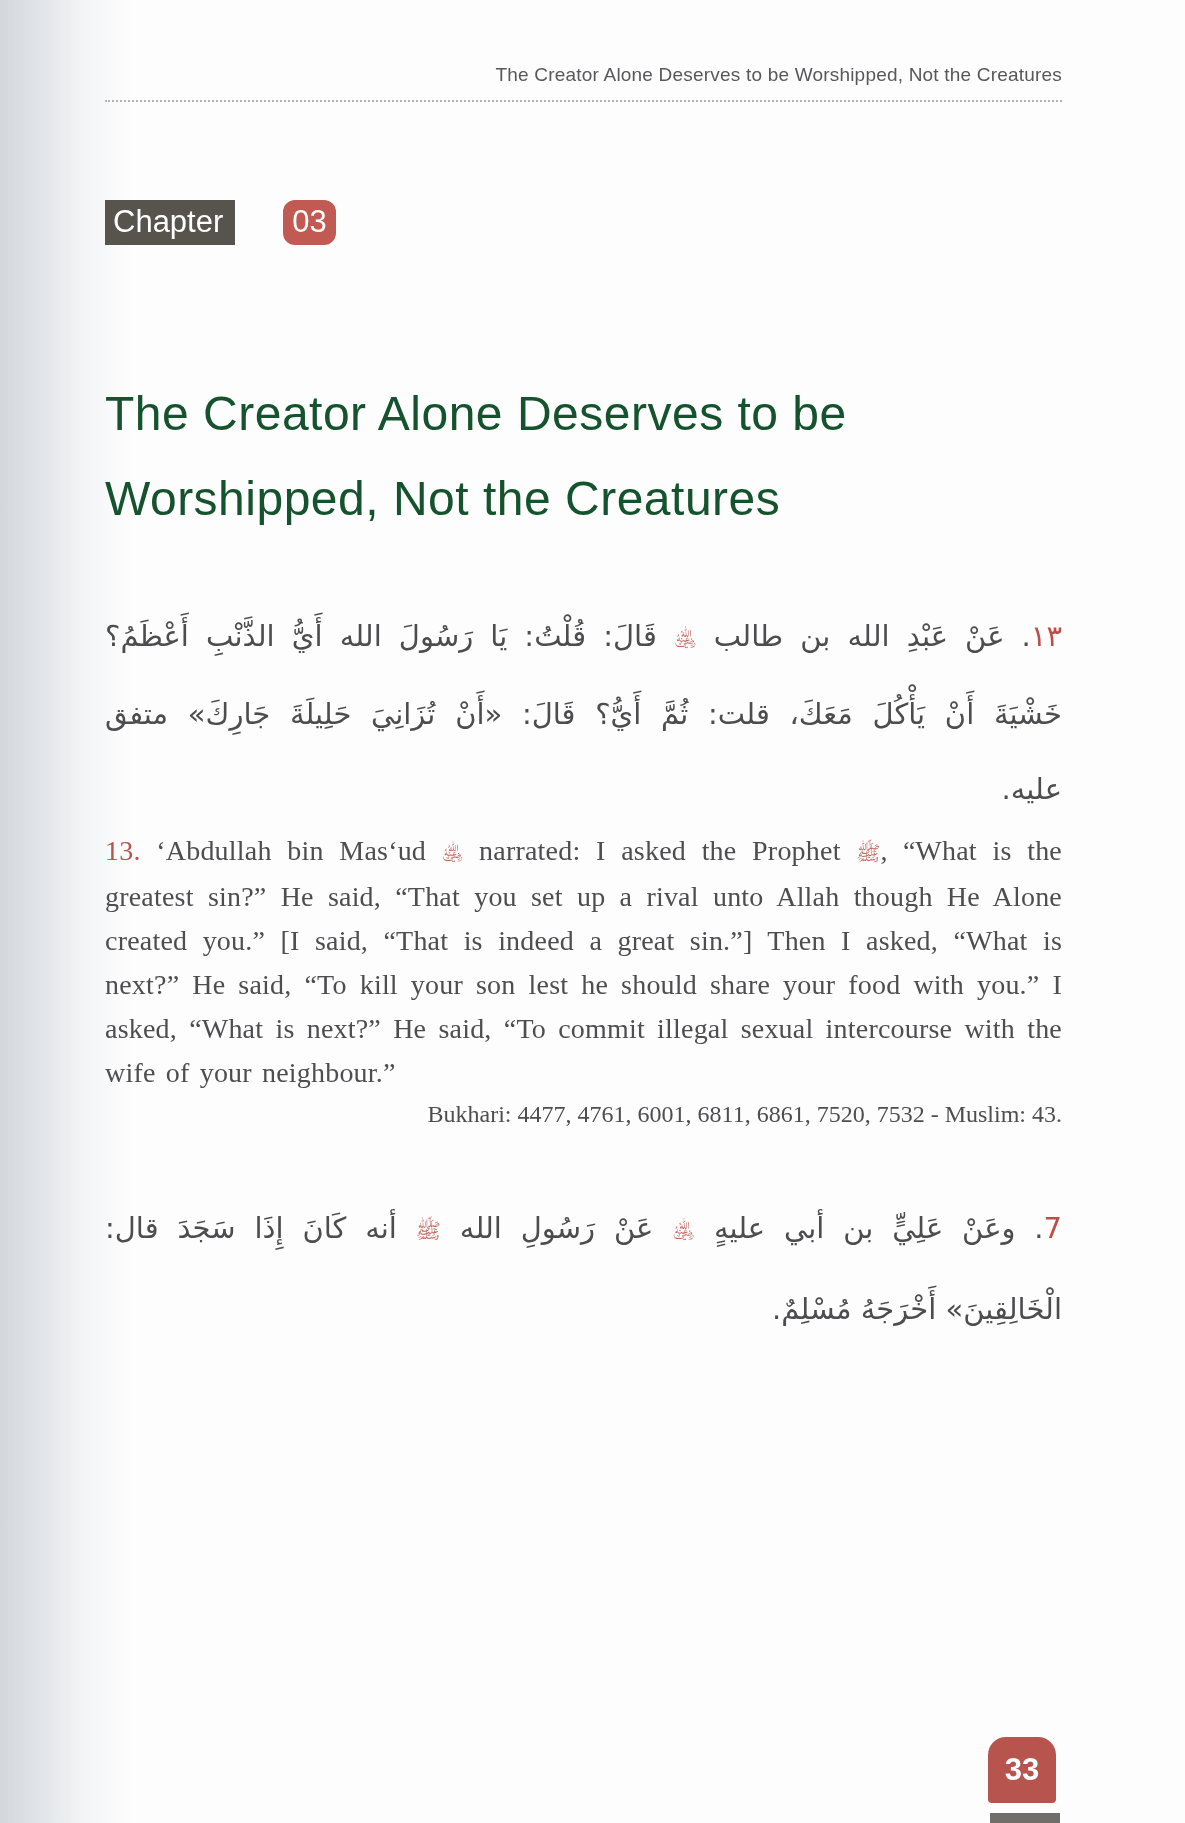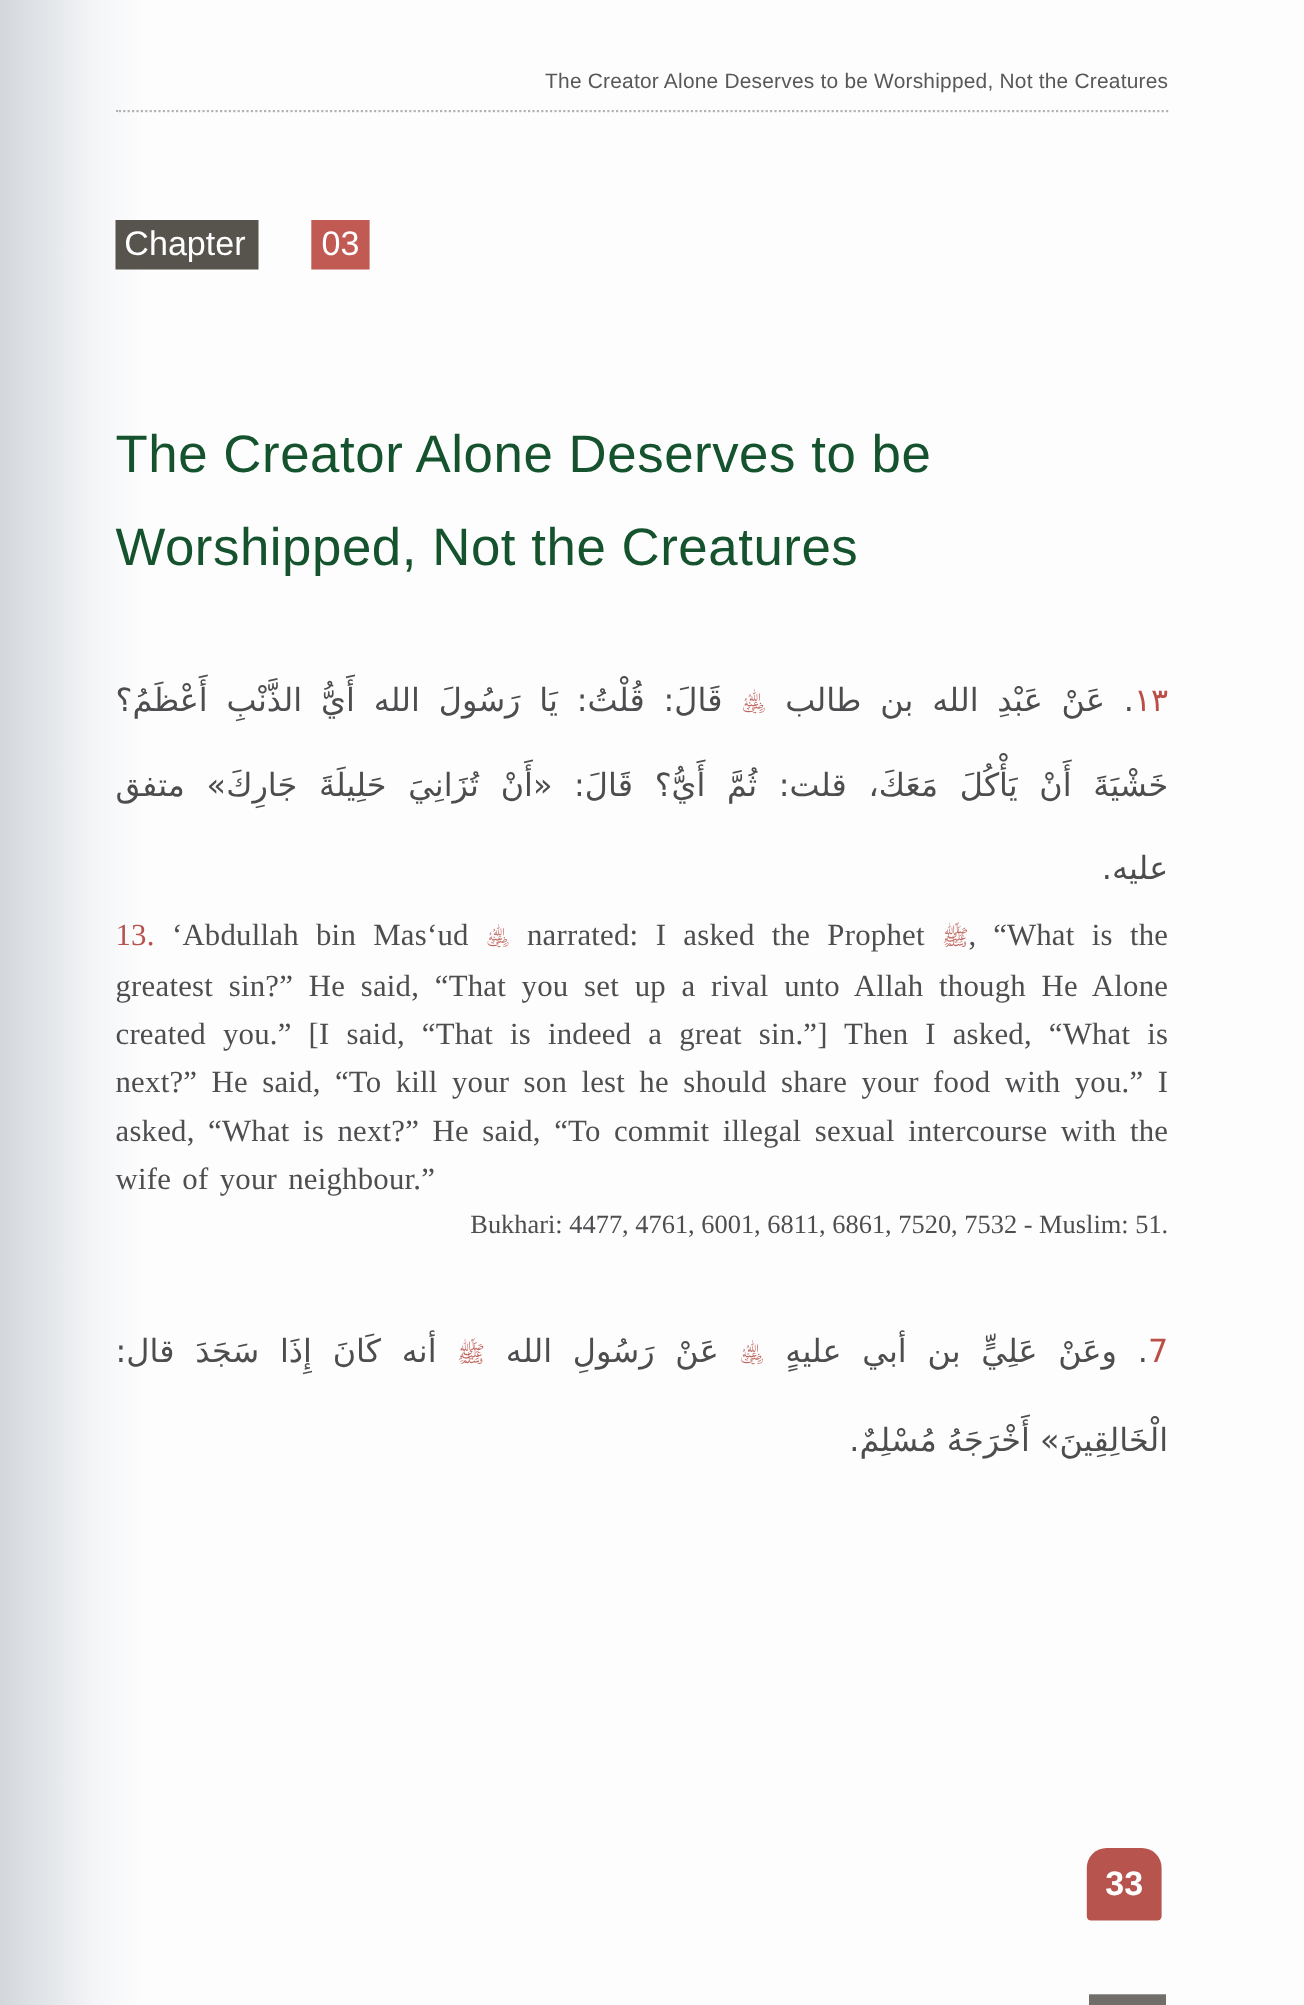--- a/index.html
+++ b/index.html
@@ -27,21 +27,21 @@
     font-size:19px; color:#58585a; letter-spacing:0.2px;
   }
   
   .chapter-badge { margin-top:98px; display:inline-flex;gap:48px; }
   .chapter-label {
     background:#57534d; color:#ffffff;
     font-size:31px; line-height:31px; padding:6px 12px 8px 8px;
   }
   .chapter-num {
     background:#c05a52; color:#ffffff;
-    font-size:31px; line-height:31px; padding:6px 9px 8px 9px;
+    font-size:31px; line-height:31px; padding:6px 9px 8px 9px;border-radius:12px;
   }
   
   .chapter-title {
     margin-top:126px;
     font-size:48px; line-height:85px; letter-spacing:0.5px;
     color:#14532d; font-weight:400;
   }
   
   .arabic-block {
     direction:rtl;
@@ -71,21 +71,21 @@
   .eng-num { color:#b5544e; }
   .eng-honorific { color:#c0655e; font-size:20px; }
   .reference-line {
     margin-top:2px;
     font-family:"Liberation Serif", serif;
     font-size:24px; line-height:34px;
     text-align:right; color:#4e4e51;
   }
   
   .page-badge {
-    position:absolute; left:988px; top:1680px;
+    position:absolute; left:988px; top:1737px;
     width:68px; height:66px;
     background:#b6544d;
     border-radius:18px 18px 4px 4px;
     display:flex; align-items:center; justify-content:center;
     color:#ffffff; font-size:31px; font-weight:600;
     font-family:"Liberation Sans", sans-serif;
   }
   .page-badge-bar {
     position:absolute; left:990px; top:1813px;
     width:70px; height:10px;
@@ -114,21 +114,21 @@
   <div class="arabic-block arabic-13" dir="rtl">
     <div class="ar-line">
       <span class="red-num">١٣</span><span>. عَنْ عَبْدِ الله بن طالب </span><span class="honorific">﵁</span><span> قَالَ: قُلْتُ: يَا رَسُولَ الله أَيُّ الذَّنْبِ أَعْظَمُ؟</span>
     </div>
     <div class="ar-line">خَشْيَةَ أَنْ يَأْكُلَ مَعَكَ، قلت: ثُمَّ أَيُّ؟ قَالَ: «أَنْ تُزَانِيَ حَلِيلَةَ جَارِكَ» متفق</div>
     <div class="ar-line ar-last-13">عليه.</div>
   </div>
 
   <p class="english-para"><span class="eng-num">13.</span><span> ‘Abdullah bin Mas‘ud </span><span class="eng-honorific">﵁</span><span> narrated: I asked the Prophet </span><span class="eng-honorific">ﷺ</span><span>, “What is the greatest sin?” He said, “That you set up a rival unto Allah though He Alone created you.” [I said, “That is indeed a great sin.”] Then I asked, “What is next?” He said, “To kill your son lest he should share your food with you.” I asked, “What is next?” He said, “To commit illegal sexual intercourse with the wife of your neighbour.”</span></p>
 
-  <div class="reference-line">Bukhari: 4477, 4761, 6001, 6811, 6861, 7520, 7532 - Muslim: 51.</div>
+  <div class="reference-line">Bukhari: 4477, 4761, 6001, 6811, 6861, 7520, 7532 - Muslim: 43.</div>
 
   <div class="arabic-block arabic-14" dir="rtl">
     <div class="ar-line">
       <span class="red-num">7</span><span>. وعَنْ عَلِيٍّ بن أبي عليهٍ </span><span class="honorific">﵁</span><span> عَنْ رَسُولِ الله </span><span class="honorific">ﷺ</span><span> أنه كَانَ إِذَا سَجَدَ قال:</span>
     </div>
     <div class="ar-line ar-last-14">الْخَالِقِينَ» أَخْرَجَهُ مُسْلِمٌ.</div>
   </div>
 
 </div>
 

